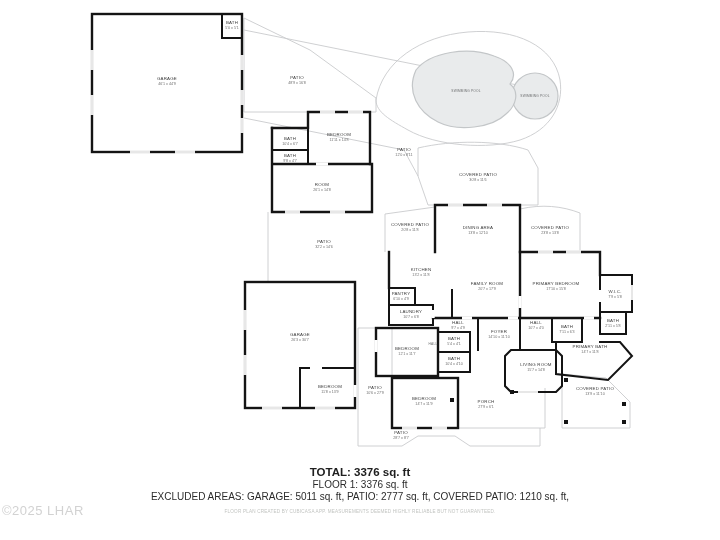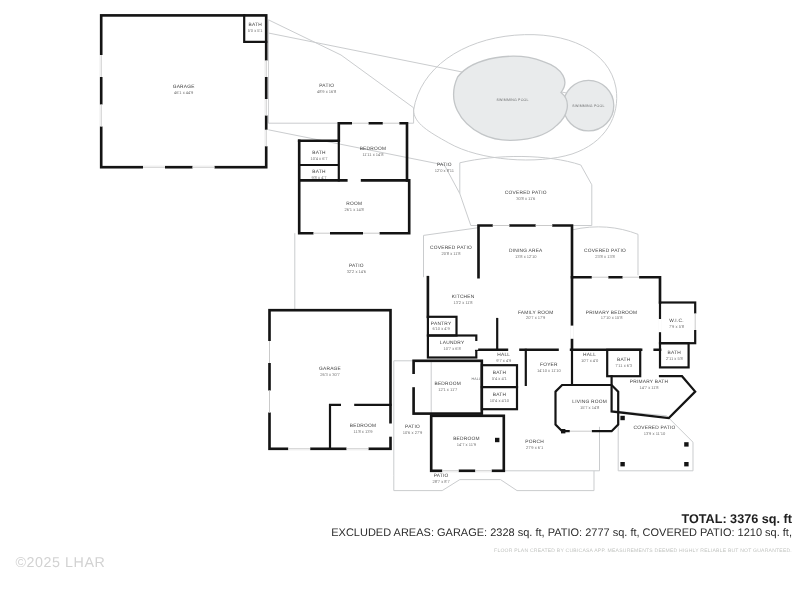--- a/index.html
+++ b/index.html
@@ -16,25 +16,25 @@
   .d{stroke:#ffffff;stroke-width:3.4;fill:none;}
   
   .wb{stroke:#ffffff;stroke-width:3.4;fill:none;}
   .wn{stroke:#c9c9c9;stroke-width:0.9;fill:none;}
   .post{fill:#141414;}
   
   .rl{font-family:"Liberation Sans",sans-serif;font-size:4.4px;fill:#3d3d3d;text-anchor:middle;letter-spacing:0.2px;}
   .rl .rd{font-size:3.7px;fill:#707070;letter-spacing:0;}
   .rs{font-family:"Liberation Sans",sans-serif;font-size:3.2px;fill:#6b6d6e;text-anchor:middle;letter-spacing:0.2px;}
   
-  .footer{position:absolute;left:0;right:0;top:466px;text-align:right;color:#202020;}
+  .footer{position:absolute;left:0;right:0;top:466px;text-align:center;color:#202020;}
   .footer .total{font-size:11.5px;font-weight:bold;line-height:13px;}
   .footer .line{font-size:10px;line-height:11.5px;color:#2b2b2b;}
   .footer .disclaimer{font-size:4.6px;color:#c2c4c1;margin-top:7px;letter-spacing:0.2px;}
-  .watermark{position:absolute;left:2px;top:503px;font-size:13px;color:#d2d2d2;letter-spacing:0.5px;margin-left:12px;}
+  .watermark{position:absolute;left:2px;top:503px;font-size:13px;color:#d2d2d2;letter-spacing:0.5px;}
 </style>
 </head>
 <body>
 
 <svg id="plan" width="720" height="460" viewBox="0 0 720 460">
 
   <g>
     <path class="g" d="M244,18 L310,50 L376,98 L376,112 L244,112 Z"></path>
     <path class="g" d="M244,30 L552,92"></path>
     <path class="g" d="M244,118 L404,150"></path>
@@ -147,17 +147,18 @@
     <text class="rl" x="424" y="400"><tspan x="424">BEDROOM</tspan><tspan class="rd" x="424" dy="5.4">14'7 x 11'9</tspan></text>
     <text class="rl" x="486" y="403"><tspan x="486">PORCH</tspan><tspan class="rd" x="486" dy="5.4">27'9 x 6'1</tspan></text>
     <text class="rl" x="536" y="366"><tspan x="536">LIVING ROOM</tspan><tspan class="rd" x="536" dy="5.4">15'7 x 14'8</tspan></text>
     <text class="rl" x="595" y="390"><tspan x="595">COVERED PATIO</tspan><tspan class="rd" x="595" dy="5.4">13'9 x 11'10</tspan></text>
     <text class="rl" x="401" y="434"><tspan x="401">PATIO</tspan><tspan class="rd" x="401" dy="5.4">28'7 x 8'7</tspan></text>
   </g>
 </svg>
 
 <div class="footer">
   <div class="total">TOTAL: 3376 sq. ft</div>
-  <div class="line">EXCLUDED AREAS: GARAGE: 2328 sq. ft, PATIO: 2777 sq. ft, COVERED PATIO: 1210 sq. ft,</div>
+  <div class="line">FLOOR 1: 3376 sq. ft</div>
+  <div class="line">EXCLUDED AREAS: GARAGE: 5011 sq. ft, PATIO: 2777 sq. ft, COVERED PATIO: 1210 sq. ft,</div>
   <div class="disclaimer">FLOOR PLAN CREATED BY CUBICASA APP. MEASUREMENTS DEEMED HIGHLY RELIABLE BUT NOT GUARANTEED.</div>
 </div>
 
 <div class="watermark">©2025 LHAR</div>
 
 </body></html>

